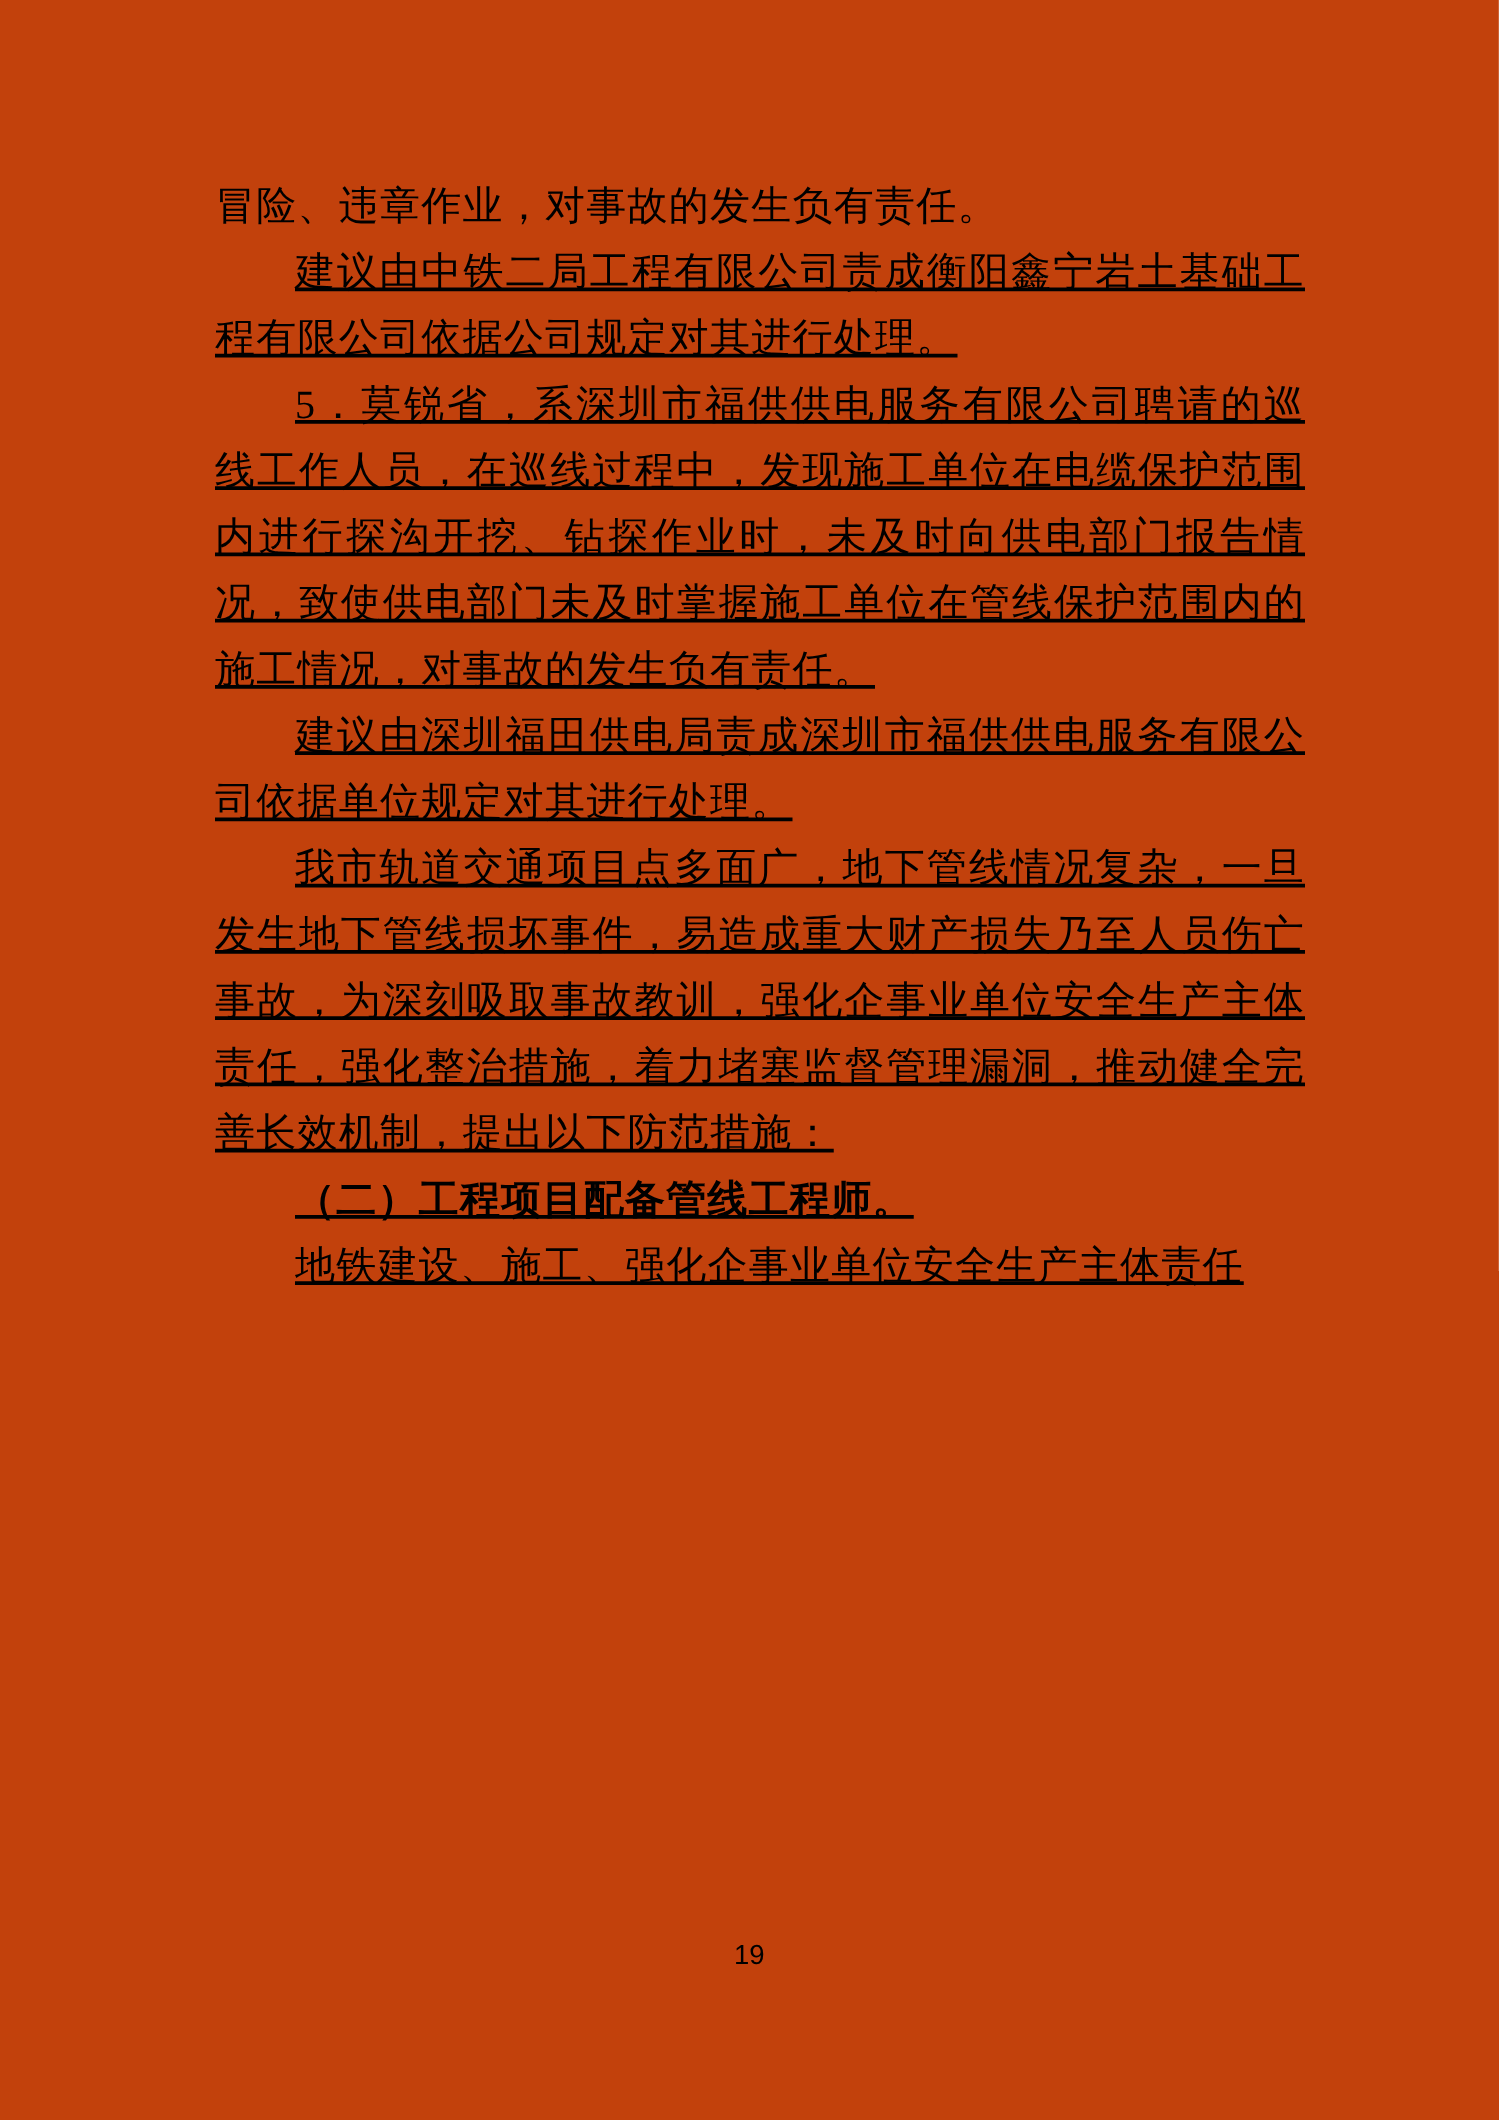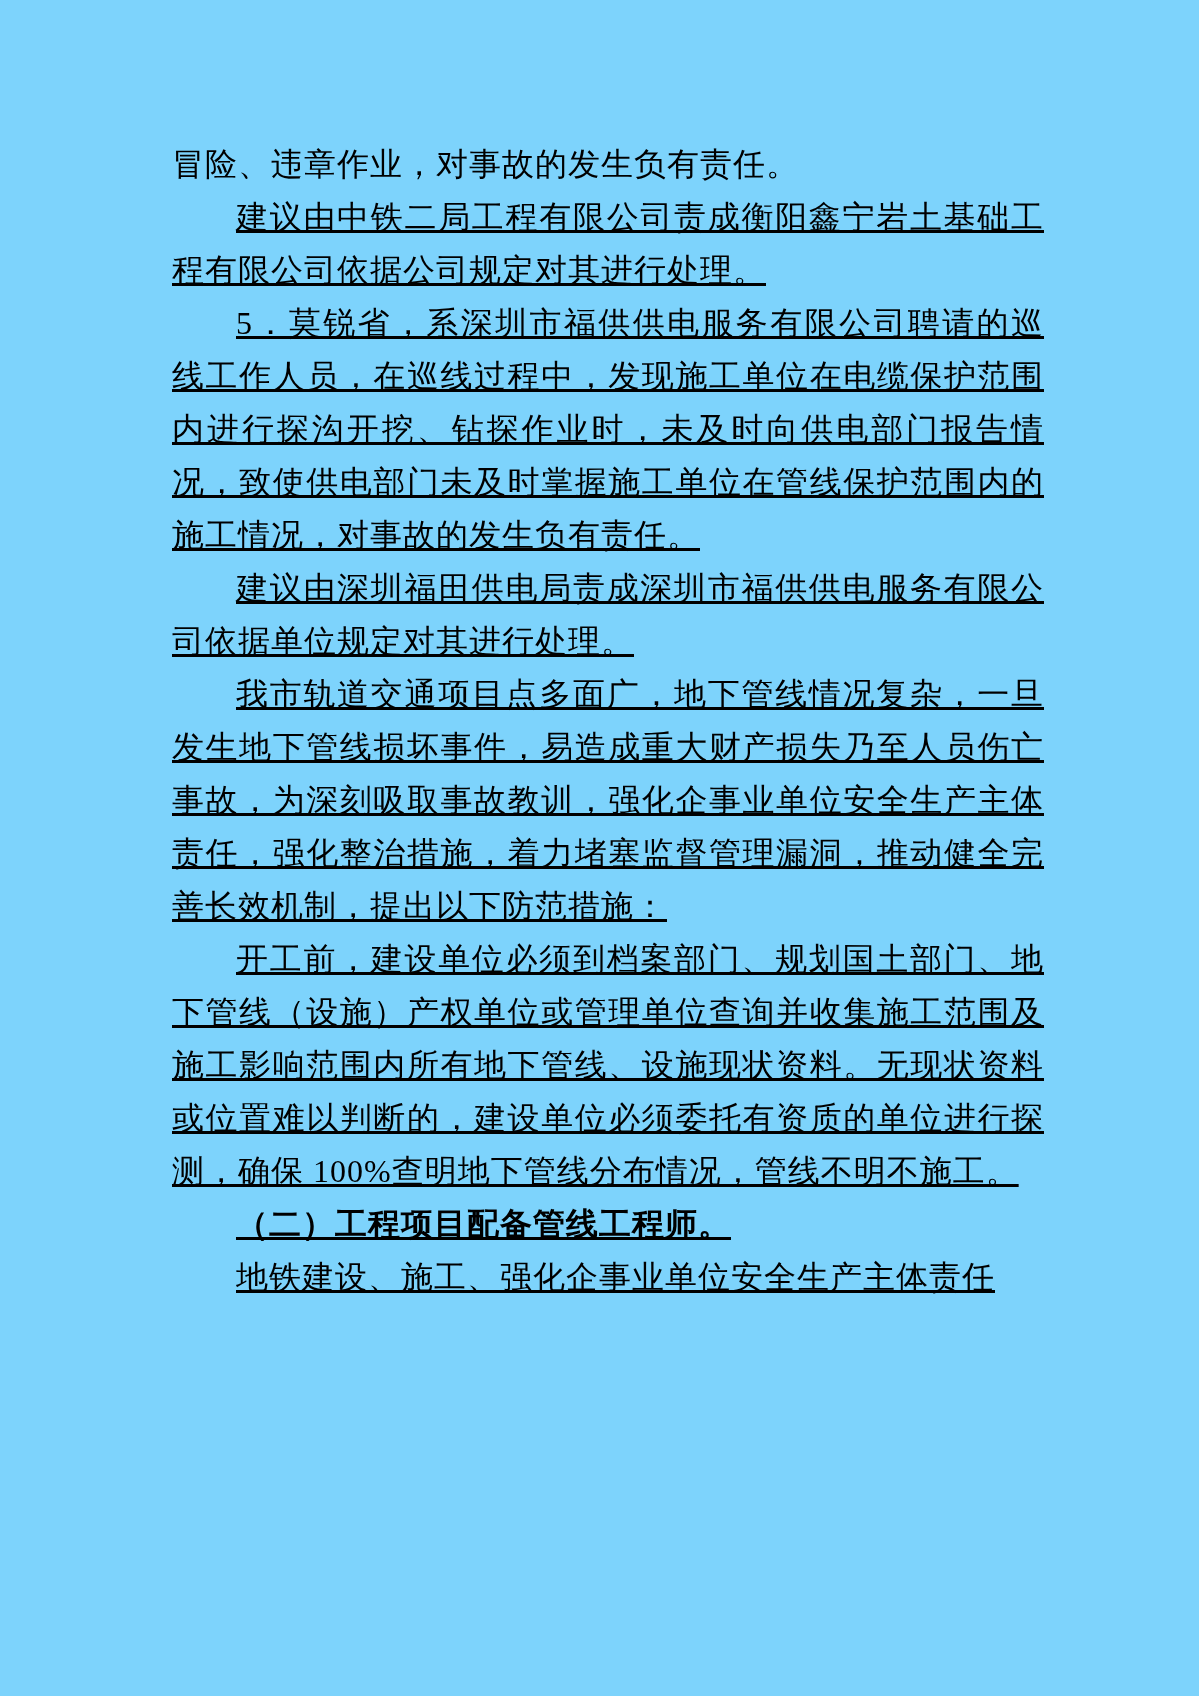--- a/index.html
+++ b/index.html
@@ -11,21 +11,21 @@
     height: 1696px;
     background: #ffffff;
     color: #000000;
     font-family: "Liberation Serif", serif;
     position: relative;
     overflow: hidden;
   }
   .doc-page {
     position: absolute;
     inset: 0;
-    background: #7dd3fc;
+    background: #c2410c;
   }
   .content {
     position: absolute;
     left: 172px;
     top: 138px;
     width: 872px;
   }
   .para {
     margin: 0;
     padding: 0;
@@ -67,22 +67,22 @@
     <p class="para indent">建议由中铁二局工程有限公司责成衡阳鑫宁岩土基础工程有限公司依据公司规定对其进行处理。</p>
 
     <p class="para indent">5．莫锐省，系深圳市福供供电服务有限公司聘请的巡线工作人员，在巡线过程中，发现施工单位在电缆保护范围内进行探沟开挖、钻探作业时，未及时向供电部门报告情况，致使供电部门未及时掌握施工单位在管线保护范围内的施工情况，对事故的发生负有责任。</p>
 
     <p class="para indent">建议由深圳福田供电局责成深圳市福供供电服务有限公司依据单位规定对其进行处理。</p>
 
 
     <p class="para indent">我市轨道交通项目点多面广，地下管线情况复杂，一旦发生地下管线损坏事件，易造成重大财产损失乃至人员伤亡事故，为深刻吸取事故教训，强化企事业单位安全生产主体责任，强化整治措施，着力堵塞监督管理漏洞，推动健全完善长效机制，提出以下防范措施：</p>
 
 
-    <p class="para indent">开工前，建设单位必须到档案部门、规划国土部门、地下管线（设施）产权单位或管理单位查询并收集施工范围及施工影响范围内所有地下管线、设施现状资料。无现状资料或位置难以判断的，建设单位必须委托有资质的单位进行探测，确保 100%查明地下管线分布情况，管线不明不施工。</p>
 
     <h3 class="para indent heading">（二）工程项目配备管线工程师。</h3>
 
     <p class="para indent">地铁建设、施工、强化企事业单位安全生产主体责任</p>
 
   </div>
 
+  <div class="page-number">19</div>
 
 </div>
 
 </body></html>

